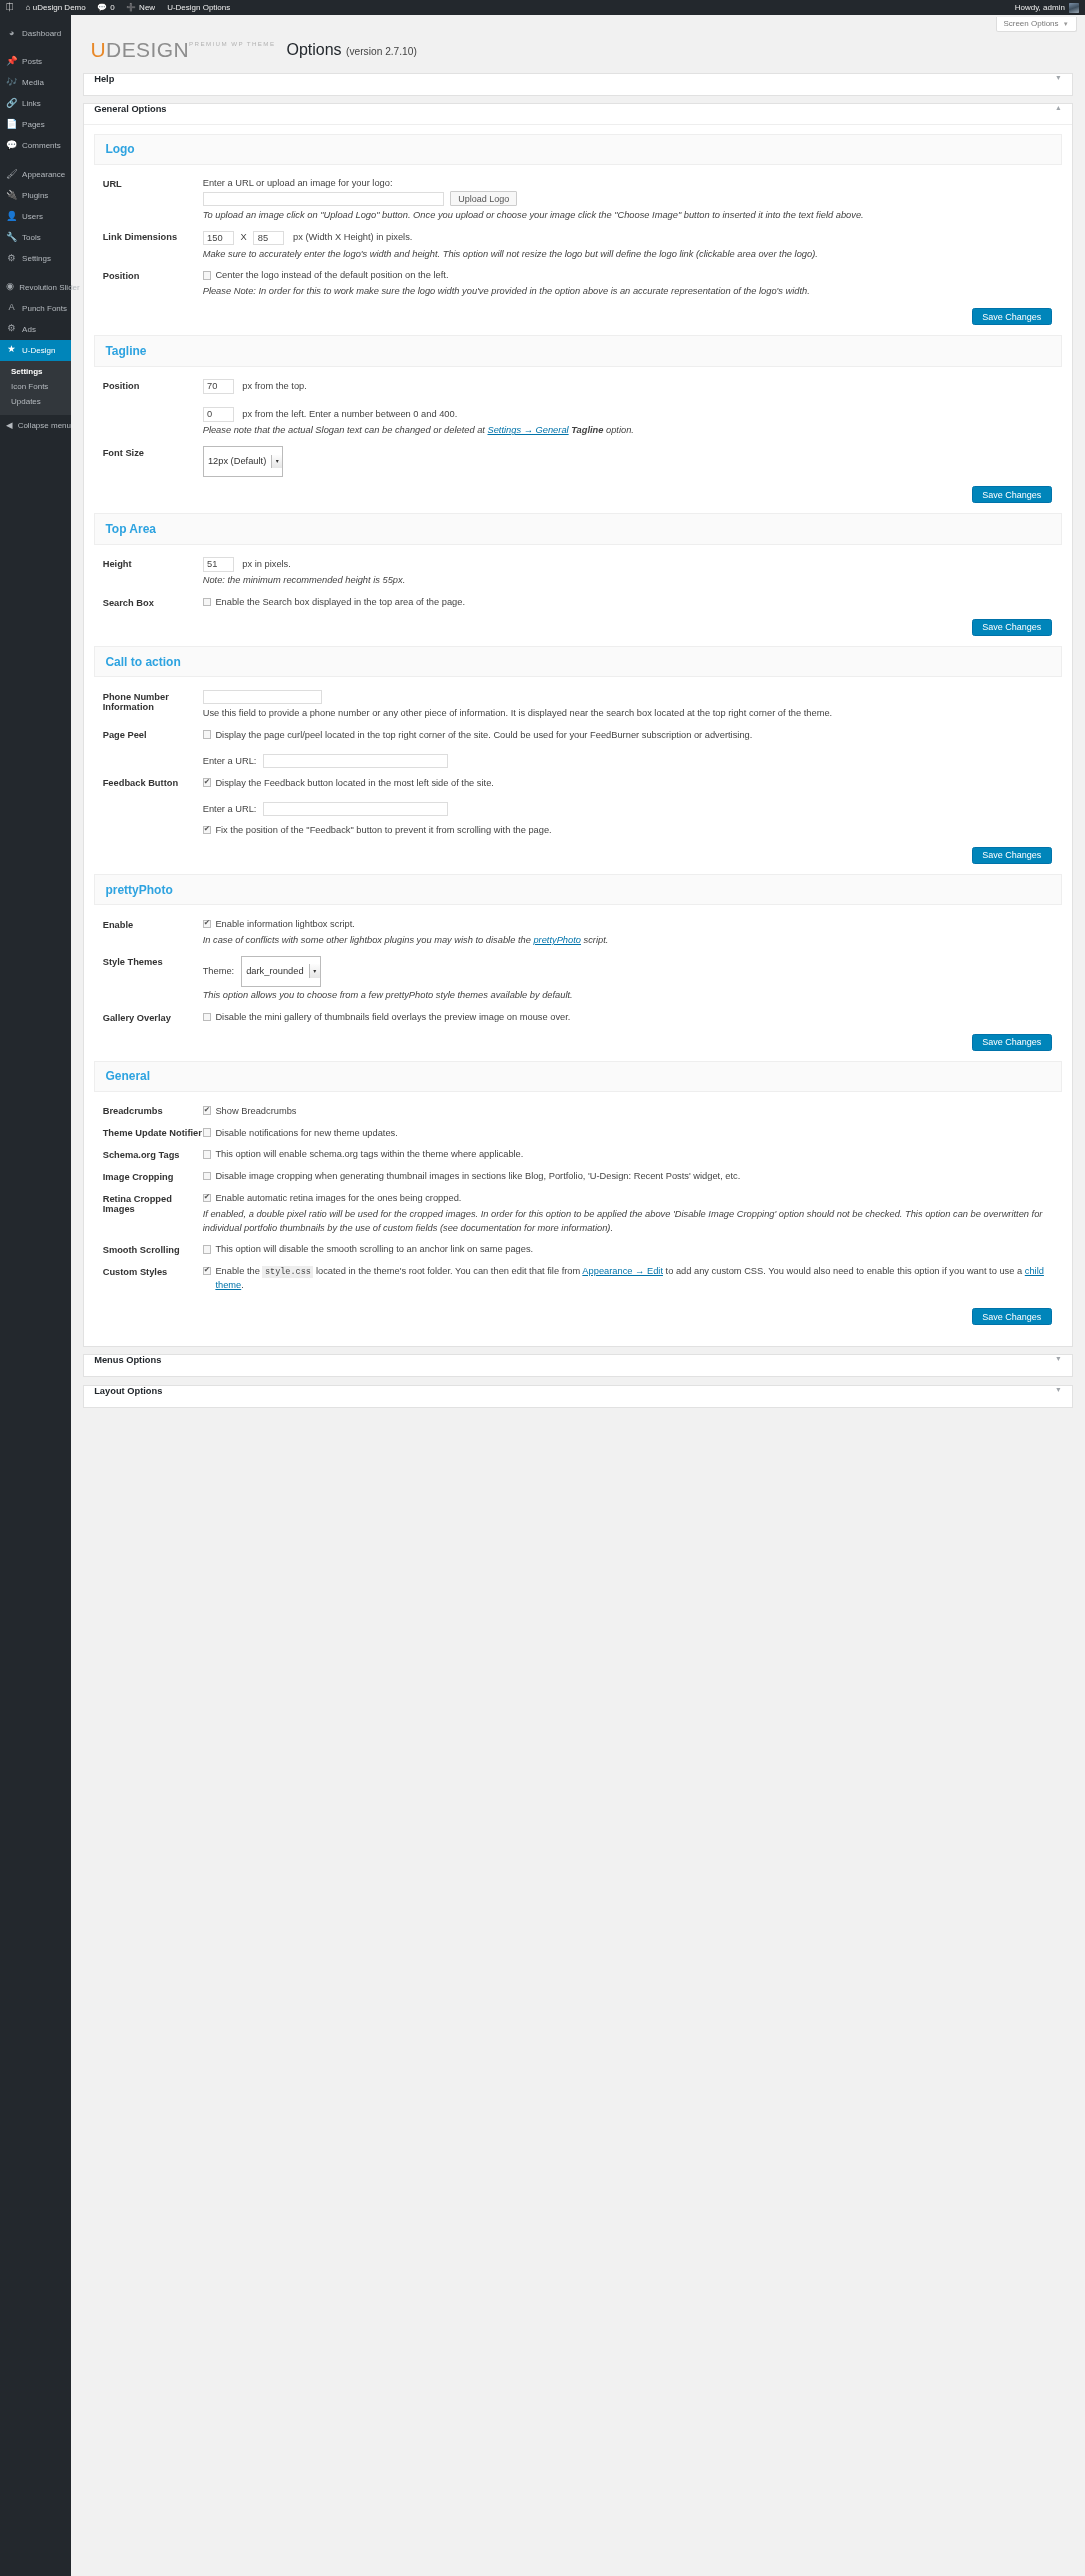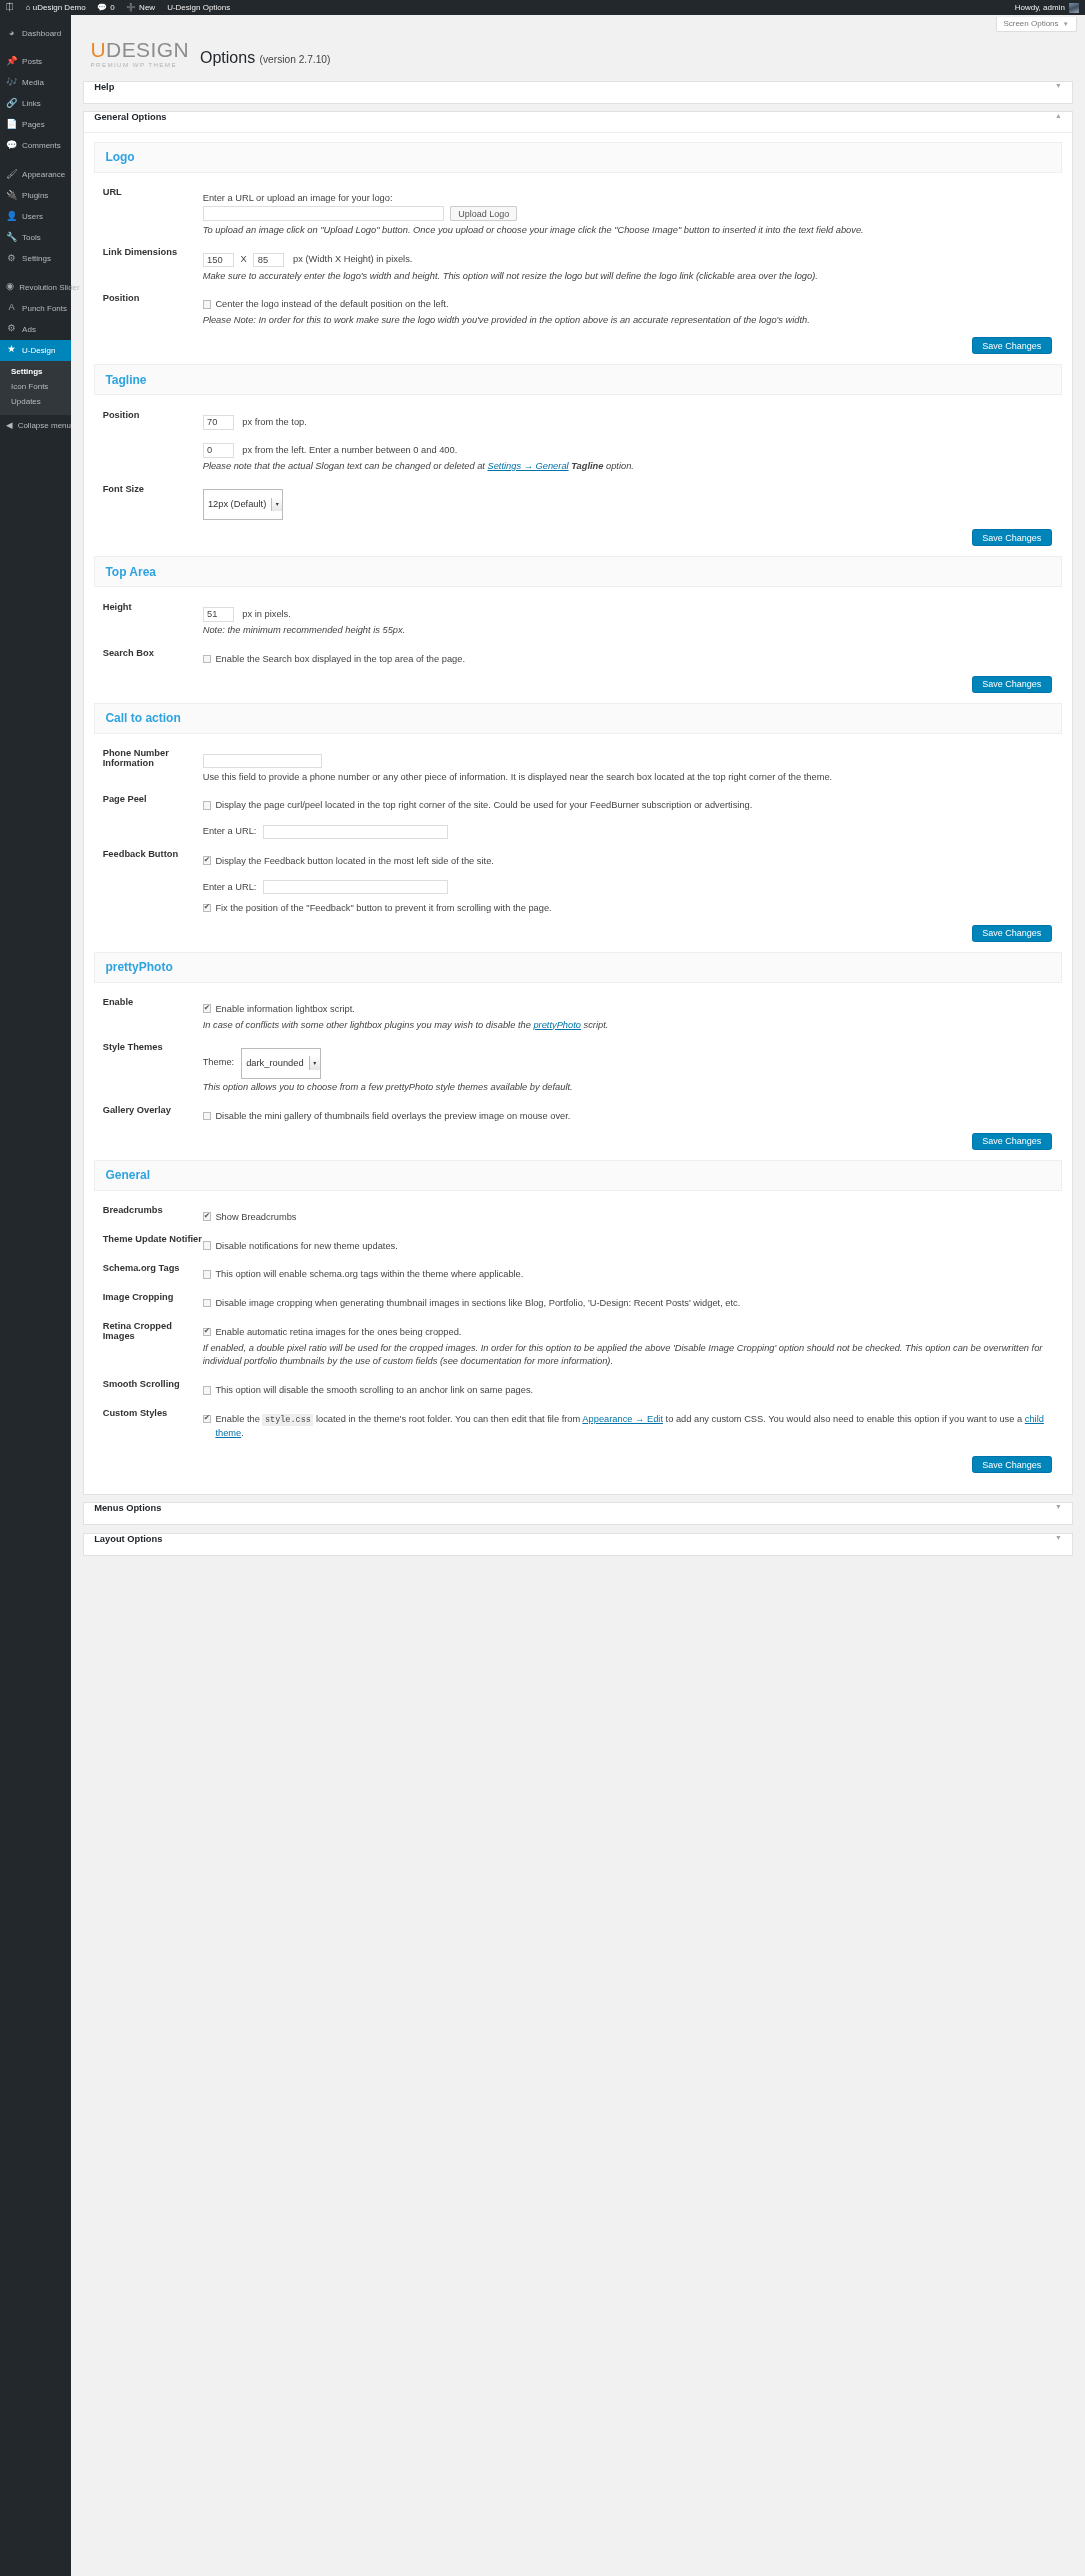--- a/index.html
+++ b/index.html
@@ -56,21 +56,21 @@
     position:absolute; right:8.5px; top:1.7px;
     background:#fff; border:0.8px solid #ddd; border-top:none;
     border-radius:0 0 2.5px 2.5px;
     font-size:8px; color:#777;
     padding:2.5px 6.8px;
     display:flex; align-items:center; gap:4.2px;
   }
   .caret-sm { font-size:6px; color:#999; }
 
   .page-head { padding:6.8px 0 3.4px 19.5px; display:flex; align-items:flex-end; gap:11px; }
-  .udesign-logo { display:flex; flex-direction:column; line-height:1; padding-bottom:1.7px; }
+  .udesign-logo { display:flex; line-height:1; padding-bottom:1.7px; }
   .ul-main { font-size:21px; letter-spacing:0.4px; color:#8d8d8d; font-weight:300; font-family:"Liberation Sans", sans-serif; }
   .ul-main .u { color:#e8892a; }
   .ul-sub { font-size:6.2px; letter-spacing:1.4px; color:#b3b3b3; margin-top:1.7px; }
   .page-title { font-size:16px; color:#23282d; font-weight:400; padding-bottom:2.5px; }
   .page-title .ver { font-size:10.2px; color:#444; }
 
   .panel {
     margin:7.6px 12px 0 12px; background:#fff;
     border:0.8px solid #e1e1e1;
   }
@@ -90,21 +90,21 @@
     padding:7.6px 10.2px; color:#2ea3e0; font-size:12px; font-weight:bold;
   }
   .sect-body { padding:8.5px 0 5.1px 0; }
 
   .row { display:flex; padding:4.2px 0 4.2px 8.5px; }
   .row-label {
     width:100px; flex:0 0 100px;
     font-size:9.3px; font-weight:bold; color:#333;
     padding-top:1.7px;
   }
-  .row-field { flex:1; font-size:9.3px; color:#444; min-width:0;margin-top:7px; }
+  .row-field { flex:1; font-size:9.3px; color:#444; min-width:0; }
 
   .desc { font-size:9.3px; color:#444; line-height:1.45; margin:2.5px 0 0 0; }
   .desc.it { font-style:italic; }
 
   input[type=text] {
     border:0.8px solid #ddd; background:#fff;
     height:14.4px; font-size:9.3px; padding:0.8px 3.4px;
     color:#444; font-family:"Liberation Sans", sans-serif;
     vertical-align:middle;
   }

